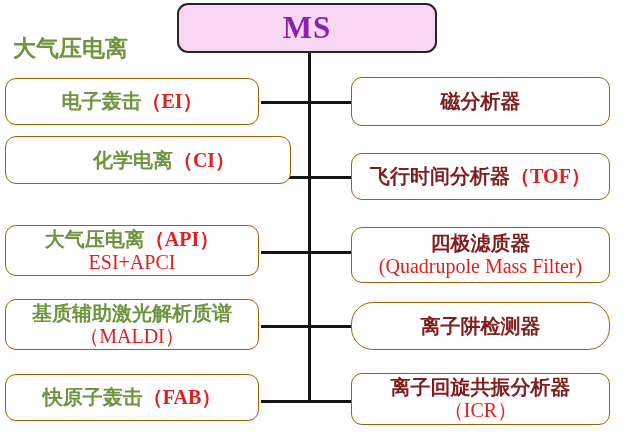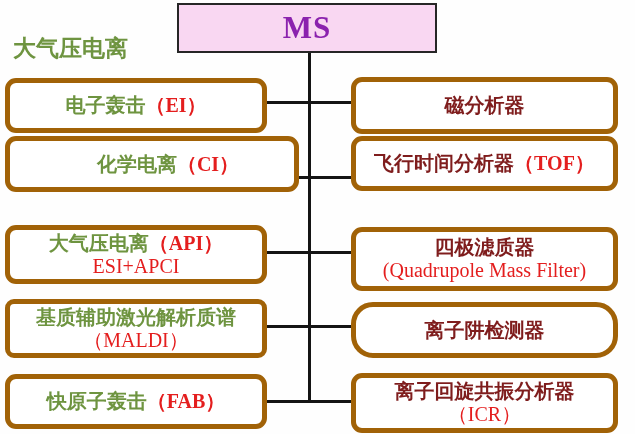--- a/index.html
+++ b/index.html
@@ -33,21 +33,21 @@
   }
   
   .root-node {
     position: absolute;
     left: 177px;
     top: 3px;
     width: 256px;
     height: 46px;
     background: #f9d7f2;
     border: 2px solid #262626;
-    border-radius: 0;
+    border-radius: 11px;
     display: flex;
     align-items: center;
     justify-content: center;
   }
   .root-node .root-label {
     font-family: "Liberation Serif", "DejaVu Serif", serif;
     font-weight: bold;
     font-size: 31px;
     color: #8b22ae;
     letter-spacing: 1px;
@@ -59,21 +59,21 @@
     top: 33px;
     font-size: 23px;
     font-weight: bold;
     color: #6e9440;
     white-space: nowrap;
   }
   
   .node {
     position: absolute;
     background: #ffffff;
-    border: 5px solid #a16207;
+    border: 1px solid #a16207;
     border-radius: 11px;
     display: flex;
     flex-direction: column;
     align-items: center;
     justify-content: center;
     line-height: 1.15;
     text-align: center;
   }
   .node.left  { left: 5px;   width: 252px; }
   .node.right { left: 351px; width: 257px; }
@@ -122,34 +122,34 @@
 
   <div class="node left" style="top:136px; height:46px;padding-left:32px;">
     <div class="line1"><span class="zh">化学电离</span><span class="code">（CI）</span></div>
   </div>
 
   <div class="node left" style="top:225px; height:49px;">
     <div class="line1"><span class="zh">大气压电离</span><span class="code">（API）</span></div>
     <div class="sub">ESI+APCI</div>
   </div>
 
-  <div class="node left" style="top:299px; height:49px;border-radius:9px;">
+  <div class="node left" style="top:299px; height:49px;">
     <div class="line1"><span class="zh">基质辅助激光解析质谱</span></div>
     <div class="sub">（MALDI）</div>
   </div>
 
   <div class="node left" style="top:374px; height:45px;">
     <div class="line1"><span class="zh">快原子轰击</span><span class="code">（FAB）</span></div>
   </div>
 
   <div class="node right" style="top:77px; height:47px;">
     <div class="line1"><span class="zh">磁分析器</span></div>
   </div>
 
-  <div class="node right" style="top:136px; height:45px;justify-content:center;">
+  <div class="node right" style="top:153px; height:45px;justify-content:center;">
     <div class="line1"><span class="zh">飞行时间分析器</span><span class="code">（TOF）</span></div>
   </div>
 
   <div class="node right" style="top:227px; height:54px;">
     <div class="line1"><span class="zh">四极滤质器</span></div>
     <div class="sub">(Quadrupole Mass Filter)</div>
   </div>
 
   <div class="node right" style="top:302px; height:46px;border-radius:22px;">
     <div class="line1"><span class="zh">离子阱检测器</span></div>

